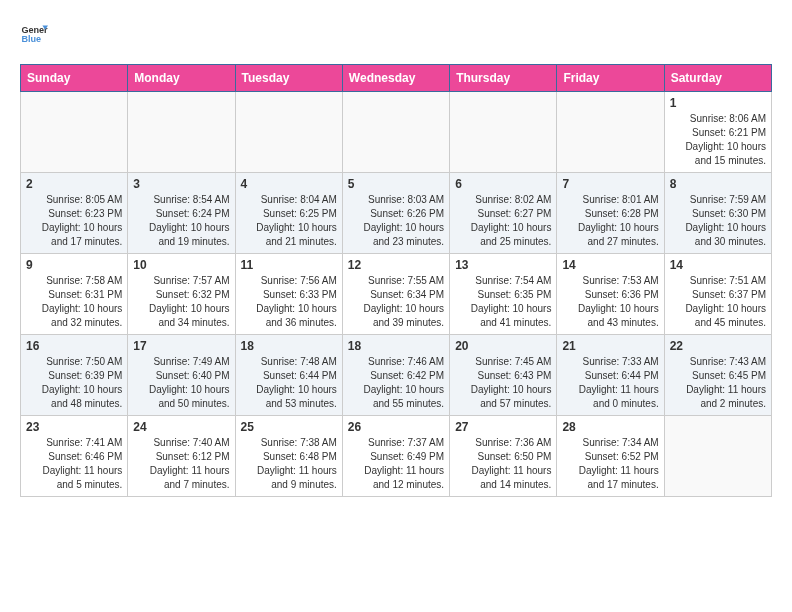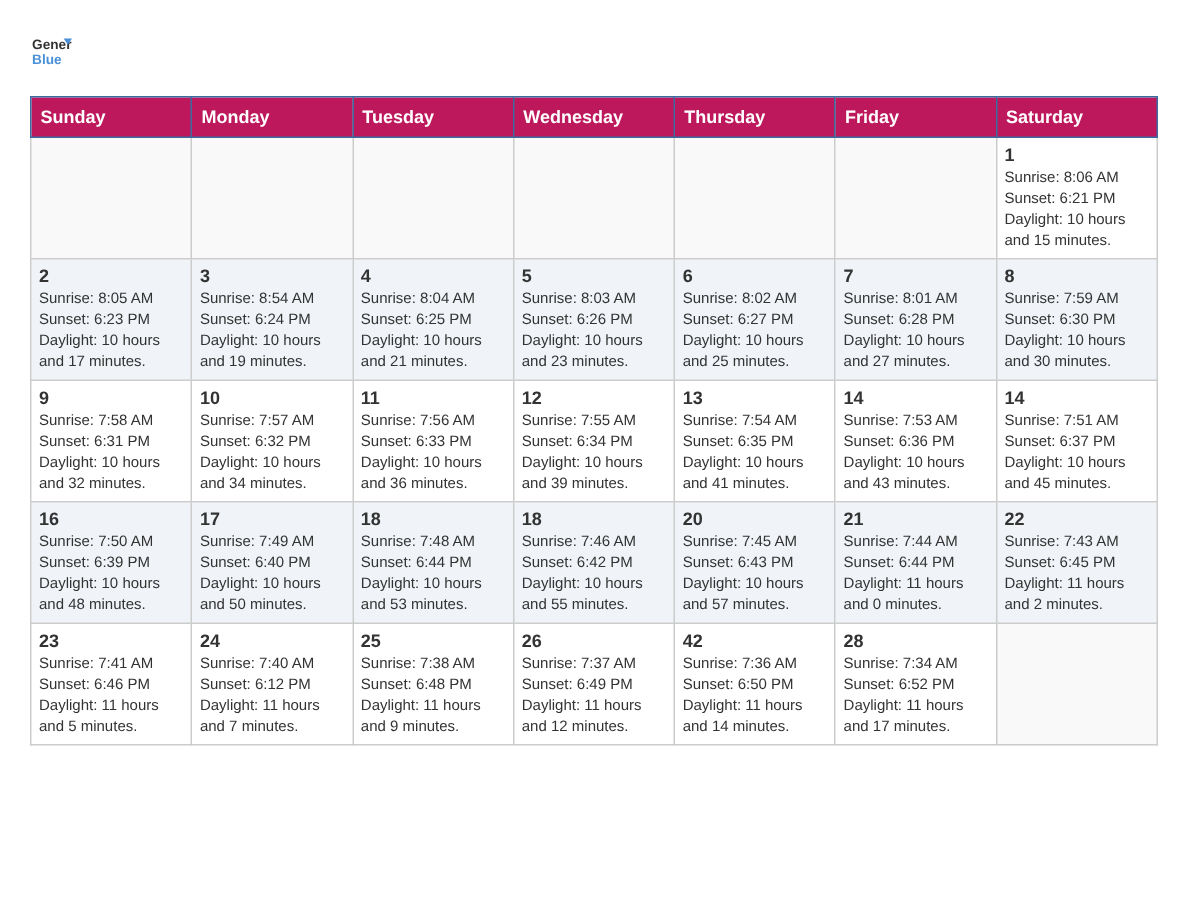--- a/index.html
+++ b/index.html
@@ -36,21 +36,21 @@
     .subtitle {
       font-size: 15px;
       color: #555;
     }
     table {
       width: 100%;
       border-collapse: collapse;
       font-size: 11px;
     }
     thead tr th {
-      background-color: #be185d;
+      background-color: #ec4899;
       color: #fff;
       text-align: left;
       padding: 6px 6px;
       font-size: 12px;
       font-weight: bold;
       border: 1px solid #3a6a9e;
       margin-top: 28px;
     }
     tbody tr td {
       border: 1px solid #ccc;
@@ -67,20 +67,21 @@
     .day-num {
       font-weight: bold;
       font-size: 12px;
       display: block;
       margin-bottom: 2px;
     }
     .day-info {
       font-size: 10px;
       line-height: 1.4;
       color: #333;
+      text-align: right;
     }
     tr:nth-child(odd) td {
       background-color: #fff;
     }
     tr:nth-child(even) td {
       background-color: #f0f4f8;
     }
     td.empty {
       background-color: #f9f9f9 !important;
     }
@@ -247,21 +248,21 @@
 Daylight: 10 hours and 55 minutes.</div>
         </td>
         <td>
           <span class="day-num">20</span>
           <div class="day-info">Sunrise: 7:45 AM
 Sunset: 6:43 PM
 Daylight: 10 hours and 57 minutes.</div>
         </td>
         <td>
           <span class="day-num">21</span>
-          <div class="day-info">Sunrise: 7:44 AM
+          <div class="day-info">Sunrise: 7:33 AM
 Sunset: 6:44 PM
 Daylight: 11 hours and 0 minutes.</div>
         </td>
         <td>
           <span class="day-num">22</span>
           <div class="day-info">Sunrise: 7:43 AM
 Sunset: 6:45 PM
 Daylight: 11 hours and 2 minutes.</div>
         </td>
       </tr>
@@ -284,21 +285,21 @@
 Sunset: 6:48 PM
 Daylight: 11 hours and 9 minutes.</div>
         </td>
         <td>
           <span class="day-num">26</span>
           <div class="day-info">Sunrise: 7:37 AM
 Sunset: 6:49 PM
 Daylight: 11 hours and 12 minutes.</div>
         </td>
         <td>
-          <span class="day-num">42</span>
+          <span class="day-num">27</span>
           <div class="day-info">Sunrise: 7:36 AM
 Sunset: 6:50 PM
 Daylight: 11 hours and 14 minutes.</div>
         </td>
         <td>
           <span class="day-num">28</span>
           <div class="day-info">Sunrise: 7:34 AM
 Sunset: 6:52 PM
 Daylight: 11 hours and 17 minutes.</div>
         </td>

